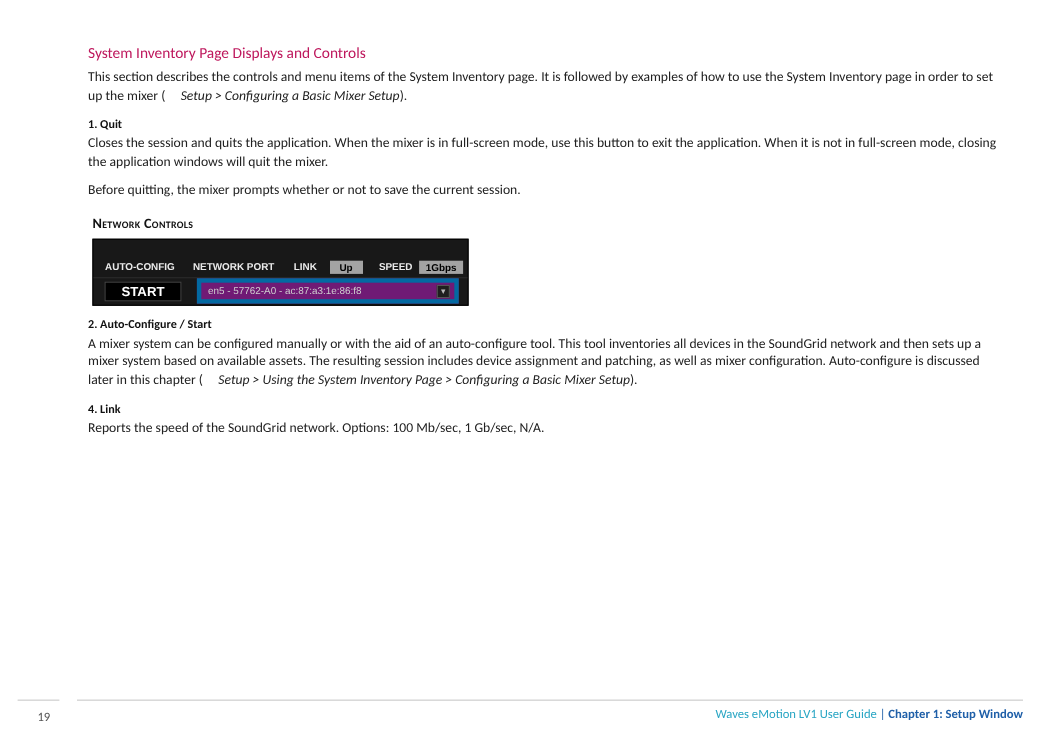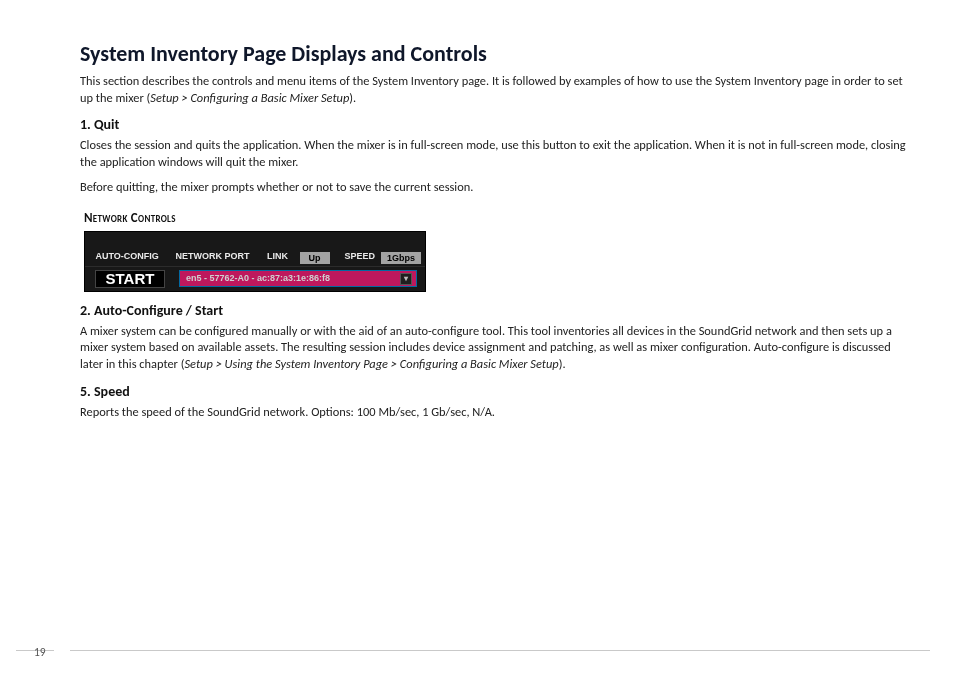--- a/index.html
+++ b/index.html
@@ -14,47 +14,48 @@
     position: relative;
   }
   .page {
     position: relative;
     width: 954px;
     height: 675px;
     box-sizing: border-box;
     padding: 40px 40px 0 80px;
   }
   h1.title {
-    font-size: 22px;
-    font-weight: 700;
-    color: #0f172a;
+    font-size: 14px;
+    font-weight: 400;
+    color: #be185d;
     margin: 0 0 6px 0;
   }
   p {
     font-size: 12.4px;
     line-height: 1.35;
     margin: 4px 0 8px 0;
     color: #222;
   }
   .bold-head {
-    font-size: 14px;
+    font-size: 11px;
     font-weight: 700;
     margin: 10px 0 4px 0;
     color: #111;
   }
   .section-head {
     font-variant: small-caps;
     font-weight: 700;
     font-size: 13px;
     color: #111;
     margin: 14px 0 6px 4px;
     letter-spacing: 0.3px;
   }
   .italic {
     font-style: italic;
+    padding-left: 14px;
   }
   
   .net-panel {
     width: 340px;
     background: #181818;
     border: 1px solid #000;
     margin: 2px 0 10px 4px;
     font-family: Arial, sans-serif;
   }
   .net-row {
@@ -100,41 +101,40 @@
   }
   .net-row2 {
     display: flex;
     align-items: center;
     height: 24px;
     border-top: 1px solid #2c2c2c;
   }
   .start-btn {
     background: #000;
     color: #fff;
-    font-size: 15px;
+    font-size: 12px;
     font-weight: 700;
     text-align: center;
     border: 1px solid #444;
     width: 68px;
     height: 16px;
     line-height: 16px;
     margin-left: 10px;
   }
   .port-field {
     flex: 1;
-    background: #be185d;
-    border: 1px solid #0369a1;
+    background: #701a75;
+    border: 4px solid #0369a1;
     color: #cfcfcf;
     font-size: 9px;
     height: 15px;
     line-height: 15px;
     padding: 0 6px;
     margin: 0 8px 0 14px;
     position: relative;
-    font-weight: bold;
   }
   .port-field .dropdown-arr {
     position: absolute;
     right: 4px;
     top: 2px;
     width: 10px;
     height: 10px;
     border: 1px solid #555;
     font-size: 8px;
     line-height: 9px;
@@ -223,23 +223,26 @@
       </div>
     </div>
   </div>
 
   <div class="bold-head">2. Auto-Configure / Start</div>
   <p>
     <span>A mixer system can be configured manually or with the aid of an auto-configure tool. This tool inventories all devices in the SoundGrid network and then sets up a mixer system based on available assets. The resulting session includes device assignment and patching, as well as mixer configuration. Auto-configure is discussed later in this chapter (</span><span class="italic">Setup &gt; Using the System Inventory Page &gt; Configuring a Basic Mixer Setup</span><span>).</span>
   </p>
 
 
-
-  <div class="bold-head">5. Speed</div>
+  <div class="bold-head">4. Link</div>
+
   <p>Reports the speed of the SoundGrid network. Options: 100 Mb/sec, 1 Gb/sec, N/A.</p>
 
   <div class="footer">
     <div class="footer-left-line"></div>
     <div class="footer-line"></div>
     <div class="page-num">19</div>
+    <div class="footer-text">
+      <span class="brand">Waves eMotion LV1 User Guide</span><span class="sep"> | </span><span class="chap">Chapter 1: Setup Window</span>
+    </div>
   </div>
 
 </div>
 
 </body></html>

